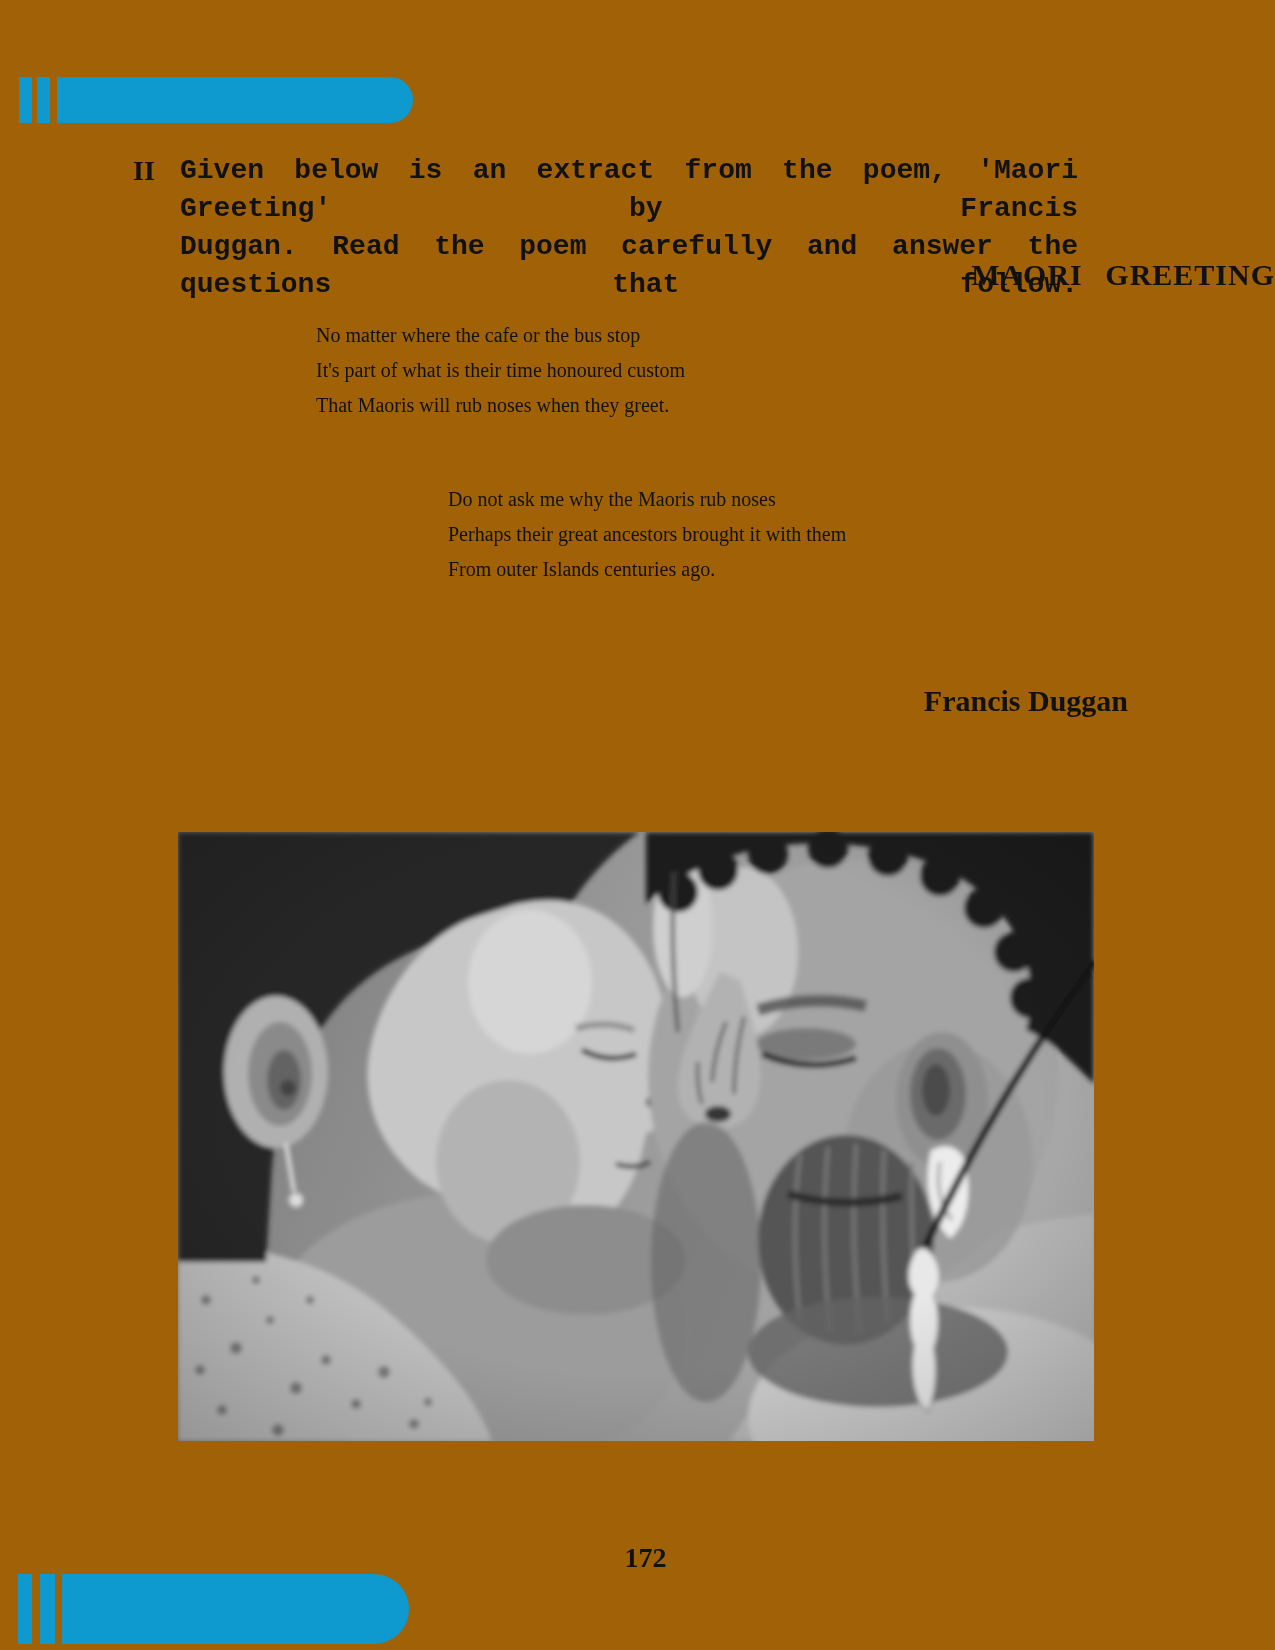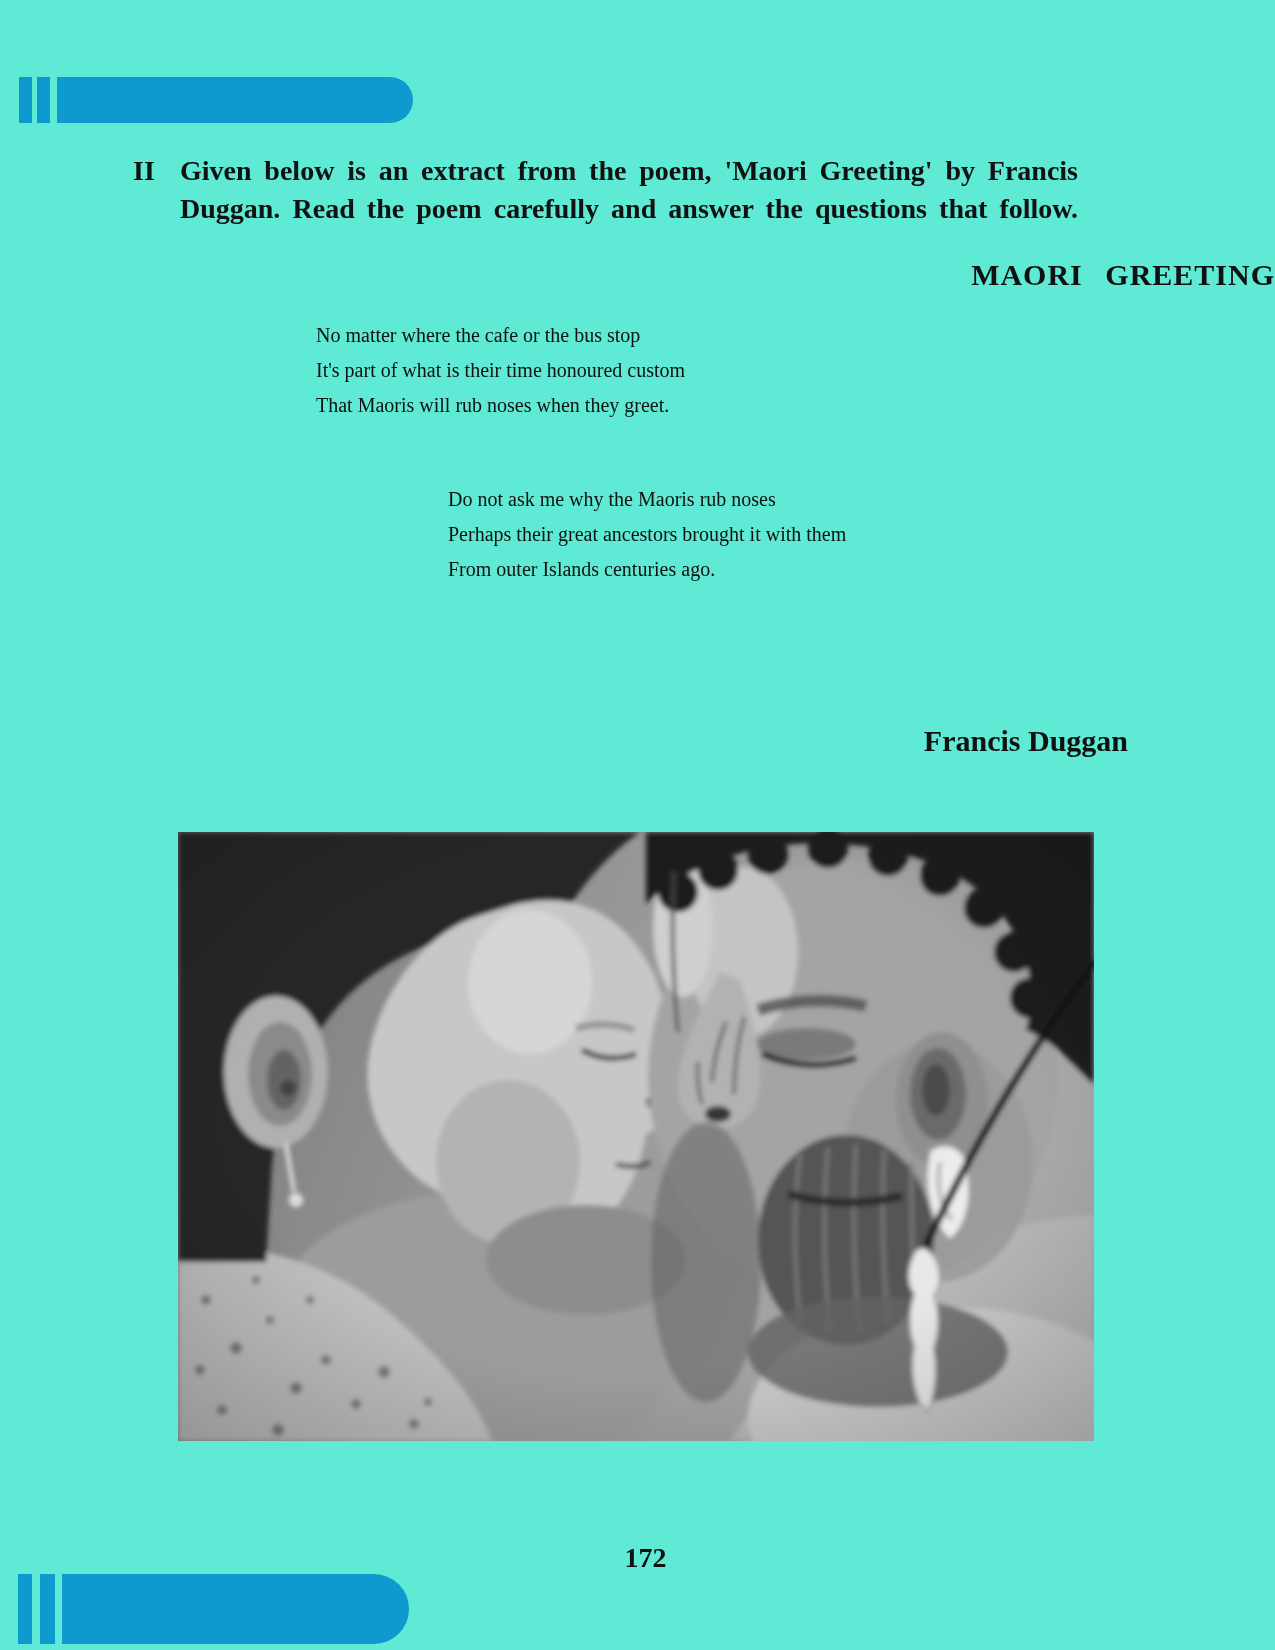--- a/index.html
+++ b/index.html
@@ -1,43 +1,43 @@
 <!DOCTYPE html>
 <html style="--accent: #0e9ace;"><head>
 <meta charset="utf-8">
 <style>
   :root { --accent: #0e9ace; }
   html,body { margin:0; padding:0; background:#ffffff; }
   body { font-family:"Liberation Serif", serif; color:#111; }
-  .page { position:relative; width:1275px; height:1650px; background:#5eead4; overflow:hidden; margin:0 auto; }
+  .page { position:relative; width:1275px; height:1650px; background:#a16207; overflow:hidden; margin:0 auto; }
 
   
   .bar-group { position:absolute; left:0; }
   .bar { position:absolute; background:var(--accent); }
   .bar-group.top { top:77px; height:46px; width:420px; }
   .bar-group.top .b1 { left:19px; top:0; width:13px; height:46px; }
   .bar-group.top .b2 { left:37px; top:0; width:13px; height:46px; }
   .bar-group.top .main { left:57px; top:0; width:356px; height:46px; border-radius:0 23px 23px 0; }
   .bar-group.bottom { top:1574px; height:70px; width:420px; }
   .bar-group.bottom .b1 { left:18px; top:0; width:14px; height:70px; }
   .bar-group.bottom .b2 { left:40px; top:0; width:15px; height:70px; }
   .bar-group.bottom .main { left:62px; top:0; width:347px; height:70px; border-radius:0 35px 35px 0; }
 
   
   .instruction { position:absolute; left:133px; top:152px; width:945px; display:flex; font-weight:bold; font-size:28px; line-height:38px; }
   .instruction .numeral { width:47px; flex:0 0 47px; }
-  .instruction .instr-lines { flex:1 1 auto; }
+  .instruction .instr-lines { flex:1 1 auto;font-family:Liberation Mono, monospace; }
   .instr-lines .line { text-align:justify; text-align-last:justify; }
 
   
   .poem-title { position:absolute; left:0; top:258px; width:1275px; text-align:right; font-weight:bold; font-size:30px; letter-spacing:1px; word-spacing:14px; }
   .stanza { position:absolute; font-size:20px; line-height:35px; white-space:nowrap; }
   .stanza.one { left:316px; top:318px; }
   .stanza.two { left:448px; top:482px; }
-  .poem-author { position:absolute; right:147px; top:724px; font-size:30px; font-weight:bold; }
+  .poem-author { position:absolute; right:147px; top:684px; font-size:30px; font-weight:bold; }
 
   
   .photo { position:absolute; left:178px; top:832px; width:916px; height:609px; }
   .photo svg { display:block; width:916px; height:609px; }
 
   
   .page-number { position:absolute; left:8px; top:1542px; width:1275px; text-align:center; font-weight:bold; font-size:28px; }
 </style>
 </head>
 <body>

